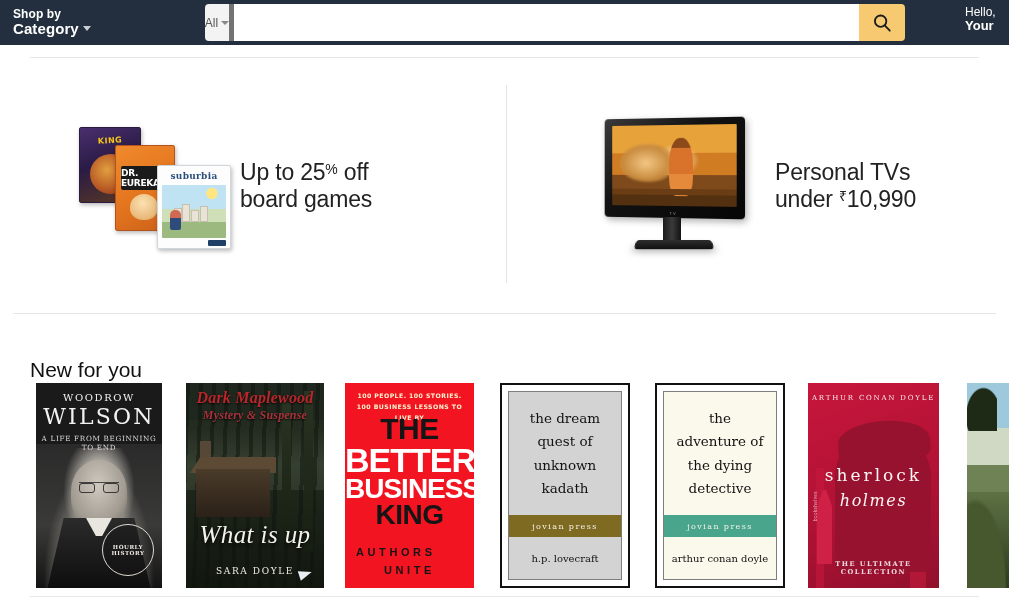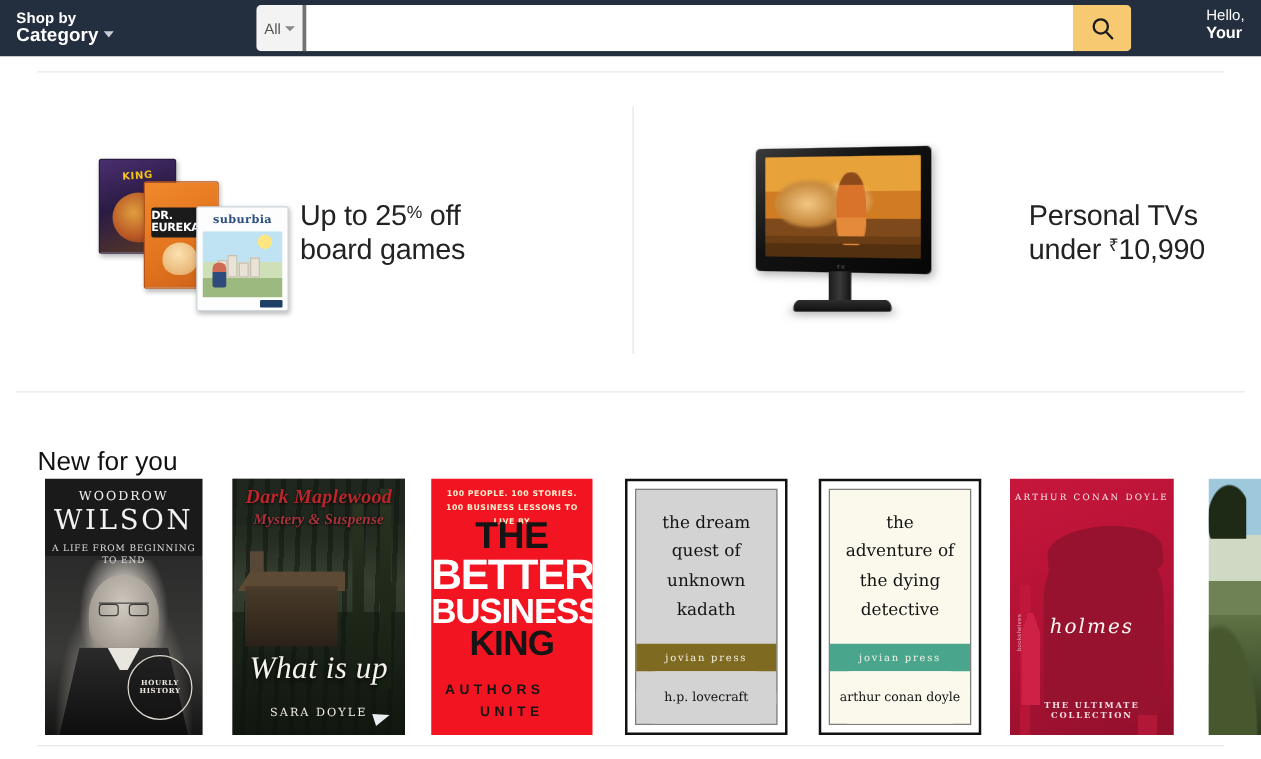--- a/index.html
+++ b/index.html
@@ -32,22 +32,22 @@
     vertical-align: 3px; margin-left: 4px;
   }
 
   
   #search-wrap {
     position: absolute; left: 205px; top: 4px;
     width: 700px; height: 37px;
     display: flex; border-radius: 4px; overflow: hidden;
   }
   #search-scope {
-    width: 40px; background: #f3f3f3;
-    border-right: 3px solid #737373;
+    width: 29px; background: #f3f3f3;
+    border-right: 5px solid #737373;
     display: flex; align-items: center; justify-content: center;
     gap: 3px; cursor: pointer;
   }
   #search-scope .scope-label { font-size: 12px; color: #555; }
   #search-scope .scope-caret {
     border-left: 4px solid transparent;
     border-right: 4px solid transparent;
     border-top: 4.5px solid #888;
   }
   #search-input {
@@ -89,21 +89,21 @@
     display: flex; align-items: center; cursor: pointer;
   }
   #promo-boardgames { left: 0;   width: 506px; }
   #promo-tvs        { left: 507px; width: 502px; }
   #promo-vdivider {
     position: absolute; left: 506px; top: 27px;
     width: 1px; height: 198px; background: #e3e3e3;
   }
   .promo-text {
     font-size: 23px; color: #222222; line-height: 1.17;
-    font-weight: 400; letter-spacing: -.2px; margin-left: 48px;
+    font-weight: 400; letter-spacing: -.2px;
   }
   .promo-text sup { font-size: 14px; vertical-align: 6px; }
   #promo-boardgames .promo-text { margin-left: 0; }
   .promo-art { position: relative; }
 
   
   #boardgames-art {
     width: 175px; height: 130px; margin-left: 65px;
   }
   .bg-box { position: absolute; border-radius: 2px; box-shadow: 1px 2px 4px rgba(0,0,0,.28); }
@@ -659,20 +659,21 @@
     </div>
   </div>
 
   <div class="book-card" id="book-sherlock">
     <div class="sh-skyline"></div>
     <div class="sh-tower"></div>
     <div class="sh-silhouette"></div>
     <div class="sh-cap"></div>
     <div class="sh-pipe"></div>
     <div class="sh-author">ARTHUR CONAN DOYLE</div>
+    <div class="sh-name">sherlock</div>
     <div class="sh-surname">holmes</div>
     <div class="sh-tag">THE ULTIMATE COLLECTION</div>
     <div class="sh-spine">bookshelves</div>
   </div>
 
   <div class="book-card" id="book-landscape">
     <div class="ls-foliage"></div>
     <div class="ls-hill"></div>
   </div>
 </div>

